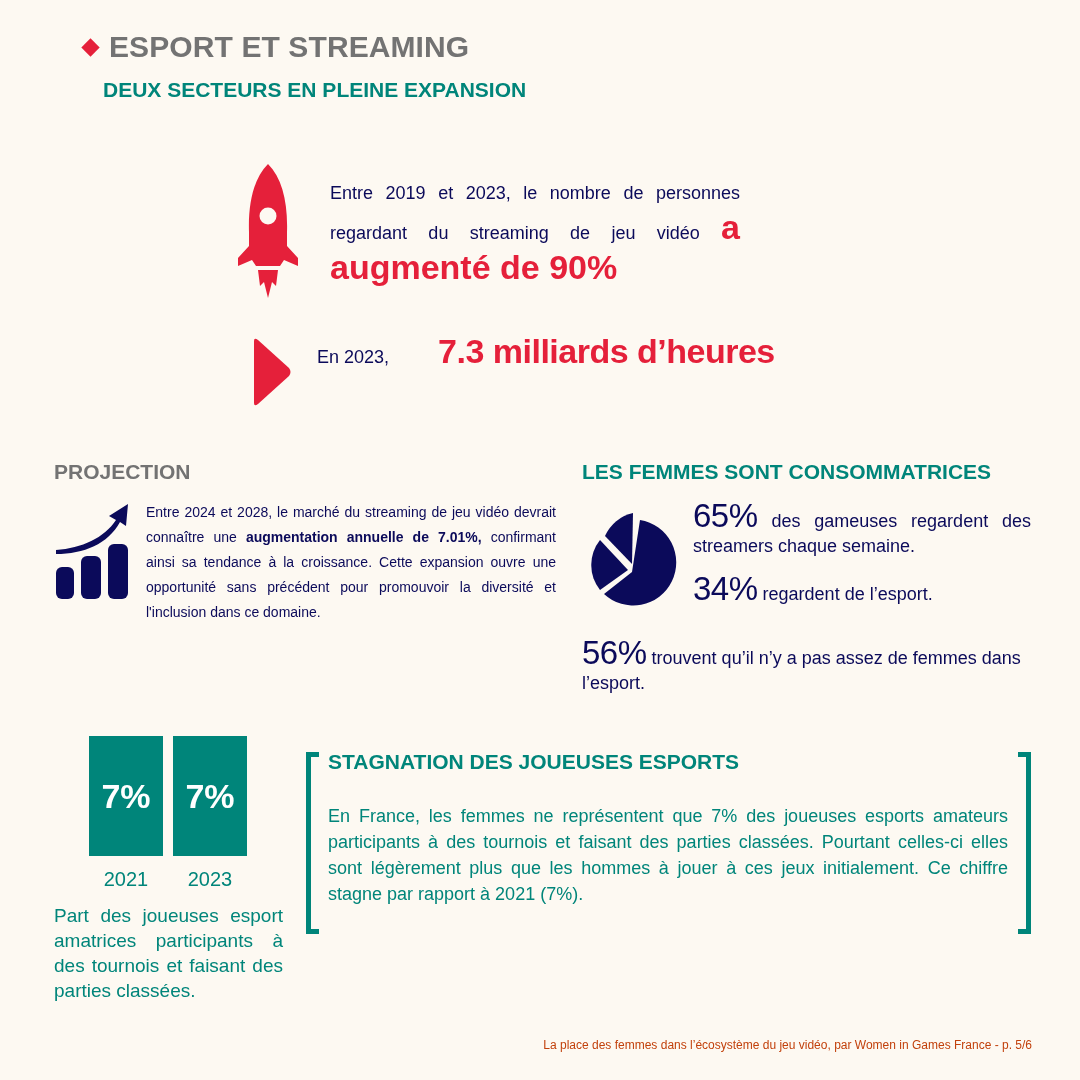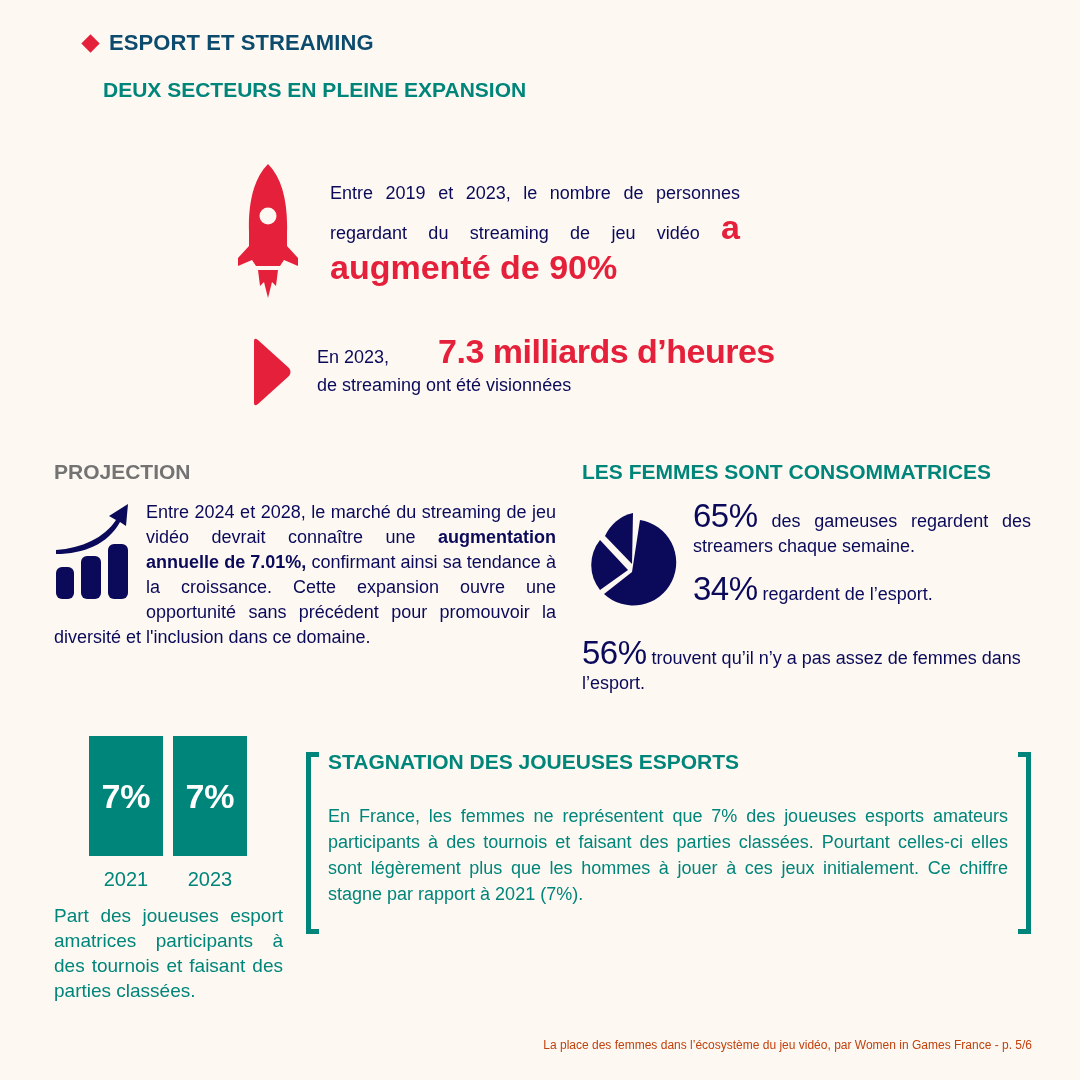--- a/index.html
+++ b/index.html
@@ -9,21 +9,21 @@
       position: relative;
       overflow: hidden;
       font-family: "Liberation Sans", sans-serif;
       color: #0b0a5a;
     }
     .abs { position: absolute; }
 
     
     #section-title {
       left: 84px; top: 30px;
-      font-size: 22px; font-weight: bold; color: #0c4a6e;
+      font-size: 30px; font-weight: bold; color: #737373;
       display: flex; align-items: center; gap: 10px;
       letter-spacing: 0.1px;
     }
     #section-title .diamond {
       width: 13px; height: 13px; background: #e5203a;
       transform: rotate(45deg); display: inline-block; margin-right: 2px;
     }
     #subtitle {
       left: 103px; top: 78px;
       font-size: 21px; font-weight: bold; color: #00857a;
@@ -46,21 +46,21 @@
     }
     #hours-text .big { font-size: 34px; font-weight: bold; color: #e5203a; letter-spacing: -0.5px; margin-left: 44px; }
     #hours-text .line2 { display:block; margin-top: 2px; }
 
     
     #projection-title {
       left: 54px; top: 460px; font-size: 21px; font-weight: bold; color: #737373;
     }
     #projection-block {
       left: 54px; top: 500px; width: 502px;
-      font-size: 18px; line-height: 25px; text-align: justify;
+      font-size: 14px; line-height: 25px; text-align: justify;
     }
     #growth-icon {
       float: left; width: 76px; height: 100px; margin: 2px 16px 2px 0;
     }
     #projection-block b { font-weight: bold; }
 
     
     #women-title {
       left: 582px; top: 460px; font-size: 21px; font-weight: bold; color: #00857a;
     }
@@ -131,21 +131,20 @@
   <span>Entre 2019 et 2023, le nombre de personnes regardant du streaming de jeu vidéo</span>
   <span class="big">a augmenté de 90%</span>
 </div>
 
 <svg id="play-icon" class="abs" viewBox="0 0 42 70">
   <path d="M4 4 Q4 0 8 3 L39 31 Q42 35 39 39 L8 67 Q4 70 4 66 Z" fill="#e5203a"></path>
 </svg>
 <div id="hours-text" class="abs">
   <span>En 2023,</span>
   <span class="big">7.3 milliards d’heures</span>
-  <span class="line2">de streaming ont été visionnées</span>
 </div>
 
 <div id="projection-title" class="abs">PROJECTION</div>
 <div id="projection-block" class="abs">
   <svg id="growth-icon" viewBox="0 0 76 100">
     <path d="M2 48 C28 46 50 36 62 18 L55 14 L74 2 L72 24 L66 20 C54 42 30 52 2 52 Z" fill="#0b0a5a"></path>
     <rect x="2" y="65" width="18" height="32" rx="6" fill="#0b0a5a"></rect>
     <rect x="27" y="54" width="20" height="43" rx="6" fill="#0b0a5a"></rect>
     <rect x="54" y="42" width="20" height="55" rx="6" fill="#0b0a5a"></rect>
   </svg>

